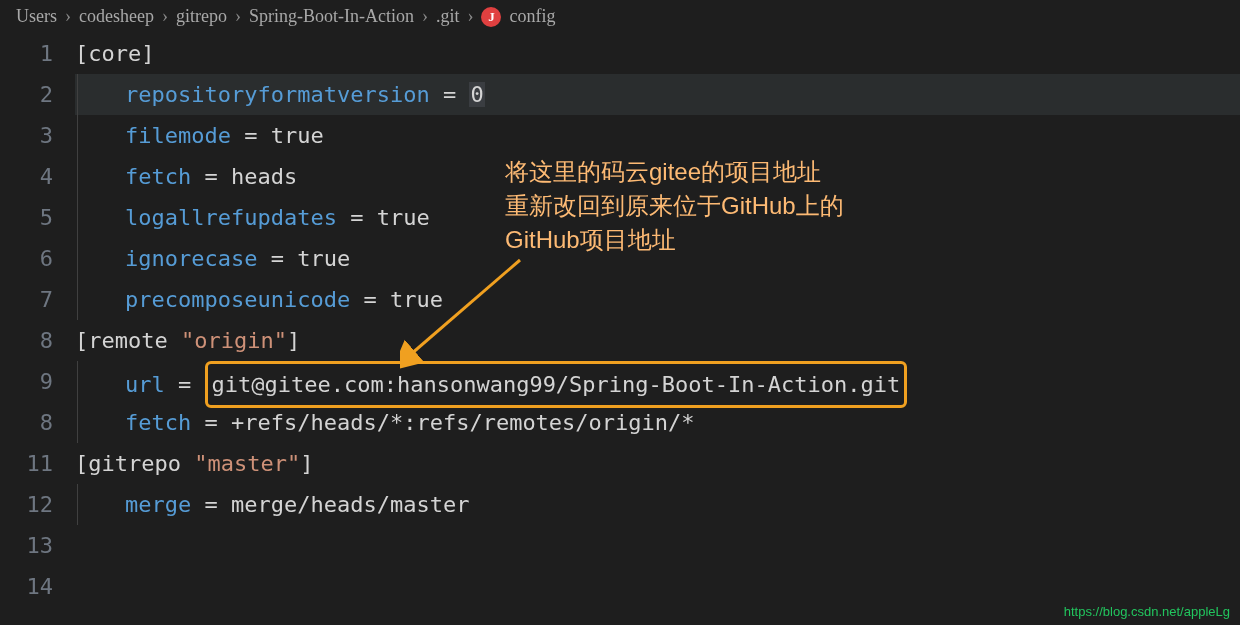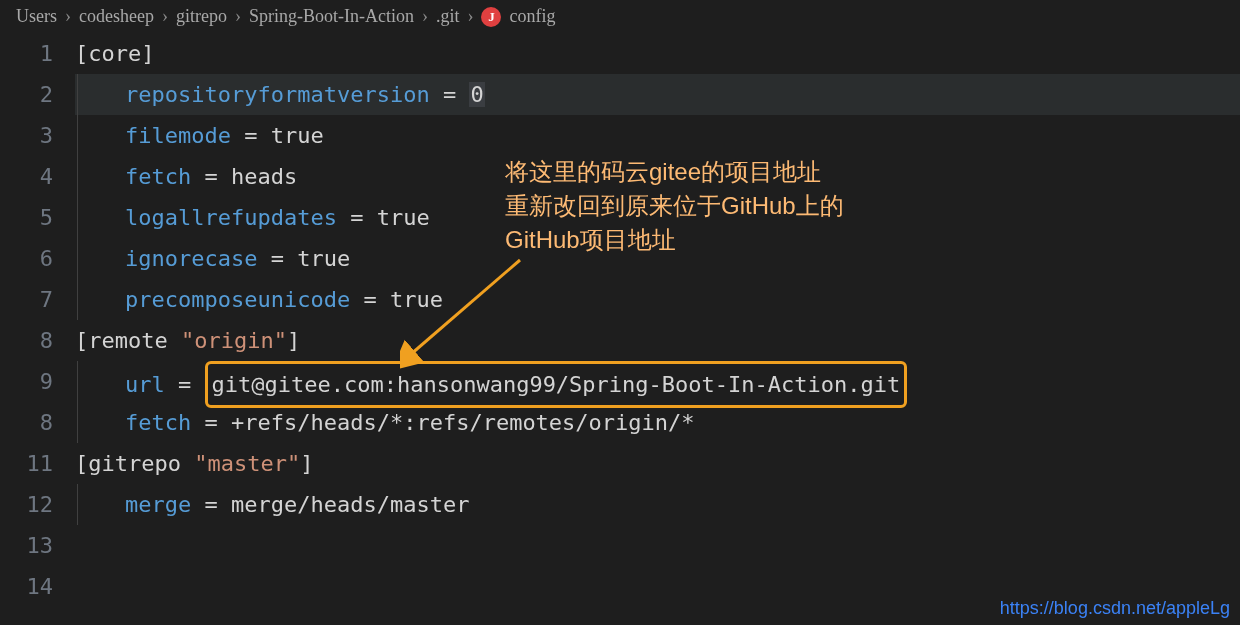--- a/index.html
+++ b/index.html
@@ -106,22 +106,22 @@
     .arrow-svg {
       position: absolute;
       top: 255px;
       left: 400px;
       pointer-events: none;
     }
     .watermark {
       position: absolute;
       bottom: 6px;
       right: 10px;
-      font-size: 18px;
-      color: #3b82f6;
+      font-size: 13px;
+      color: #22c55e;
       font-family: -apple-system, sans-serif;
     }
   </style>
 </head>
 <body>
 
 <div class="breadcrumb">
   <span class="breadcrumb-item">Users</span>
   <span class="breadcrumb-sep">›</span>
   <span class="breadcrumb-item">codesheep</span>

